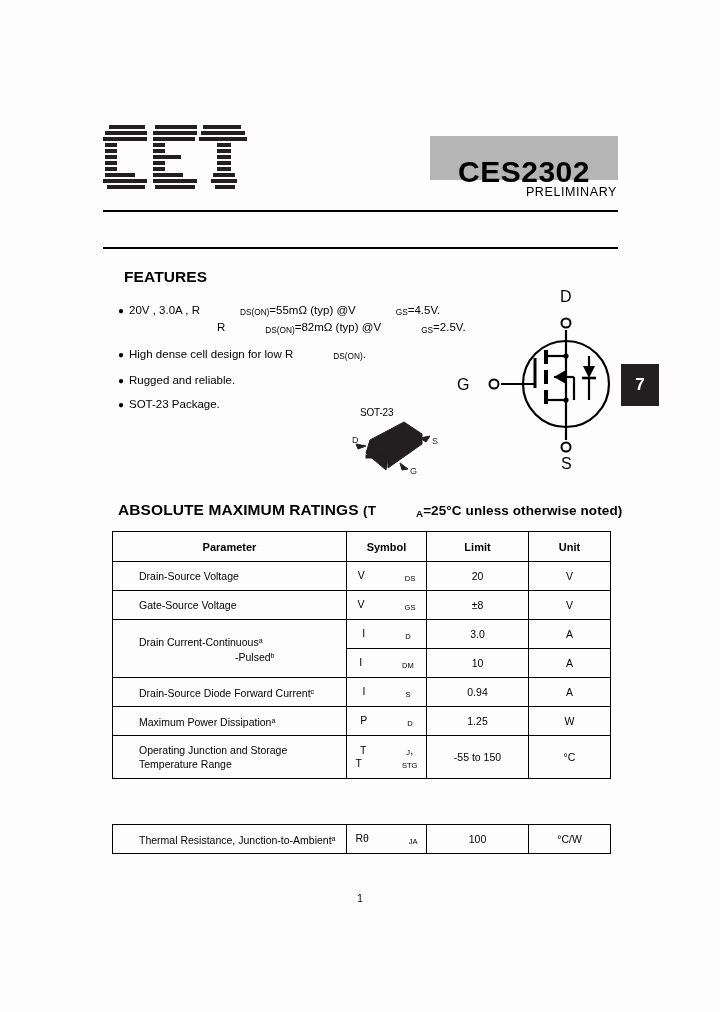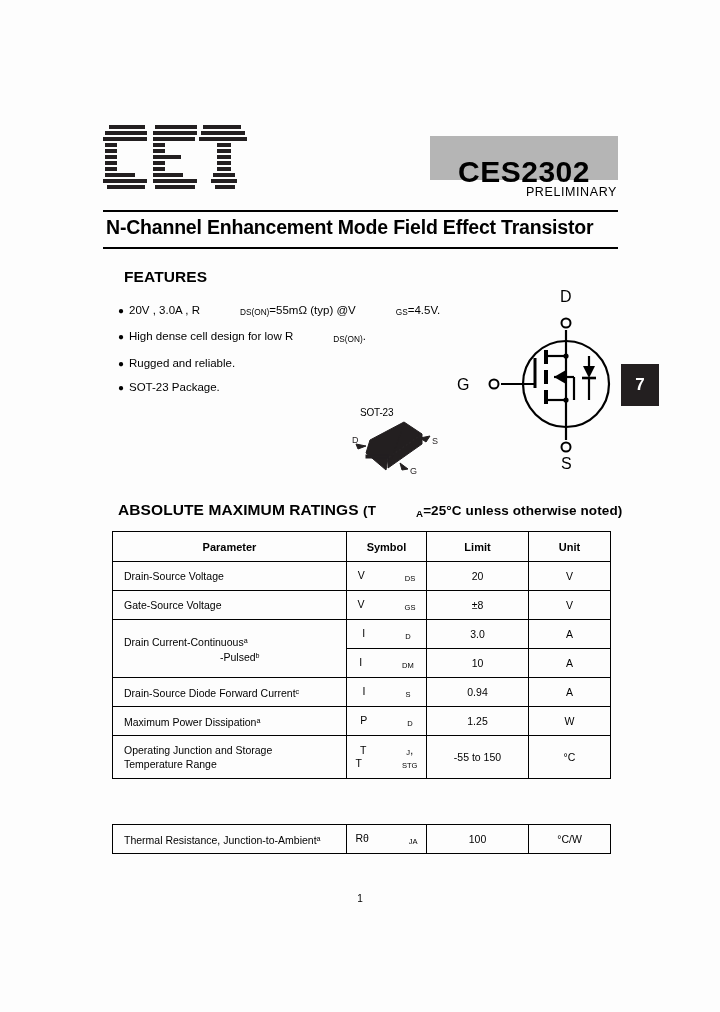--- a/index.html
+++ b/index.html
@@ -213,21 +213,21 @@
     font-size: 10.5px;
   }
   table.dt td {
     border: 1.3px solid #000;
     padding: 0;
     height: 28px;
     vertical-align: middle;
   }
   table.dt td.param {
     text-align: left;
-    padding-left: 11px;
+    padding-left: 26px;
     line-height: 14px;
   }
   table.dt td.ctr {
     text-align: center;
   }
   table.dt td.hdr {
     text-align: center;
     font-weight: bold;
     font-size: 11px;
     height: 29px;
@@ -302,30 +302,30 @@
     </div>
 
     <div class="part-box">
       <span class="part-number">CES2302</span>
     </div>
 
     <div class="preliminary">PRELIMINARY</div>
   </div>
 
   <div class="rule rule-top"></div>
-  <div class="doc-title">N-Channel Enhancement Mode Field Effect Transistor</div>
   <div class="rule rule-bot"></div>
 
   <div class="sec-head features-head">FEATURES</div>
 
   <div class="feat-list">
 
     <div class="feat">
       <span class="bullet">●</span>
       <span><span>20V , 3.0A , R</span><sub>DS(ON)</sub><span>=55mΩ (typ)   @V</span><sub>GS</sub><span>=4.5V.</span></span>
+      <span class="line2"><span>R</span><sub>DS(ON)</sub><span>=82mΩ (typ)   @V</span><sub>GS</sub><span>=2.5V.</span></span>
     </div>
 
     <div class="feat">
       <span class="bullet">●</span>
       <span><span>High dense cell design for low R</span><sub>DS(ON)</sub><span>.</span></span>
     </div>
 
     <div class="feat">
       <span class="bullet">●</span>
       <span>Rugged and reliable.</span>

